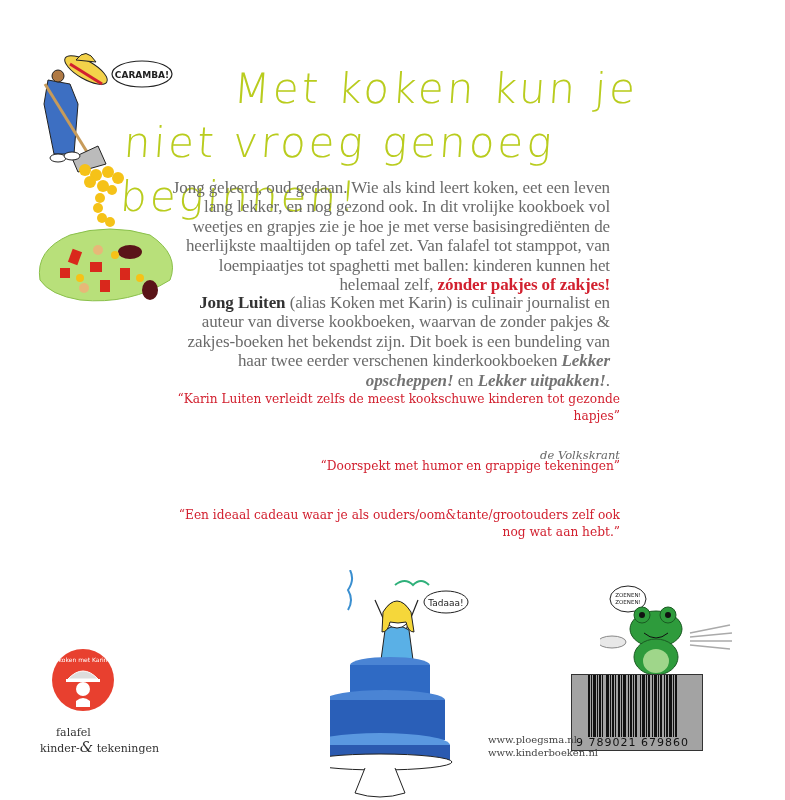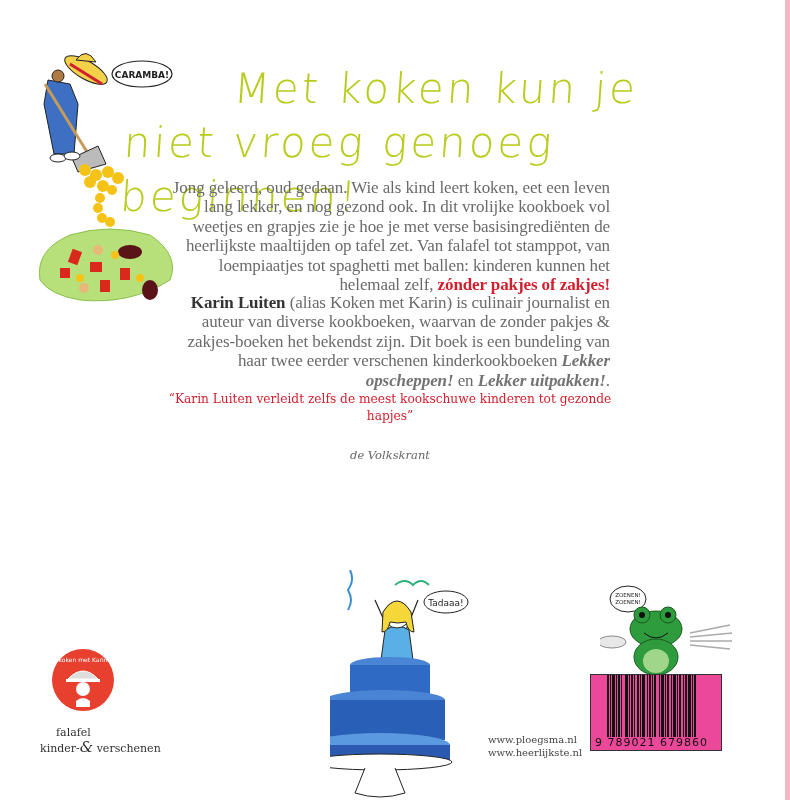--- a/index.html
+++ b/index.html
@@ -16,42 +16,42 @@
 
   .body-text { position: absolute; left: 170px; width: 440px; text-align: right;
     font-family: Liberation Serif, serif; font-size: 17px; line-height: 19.4px; color: #6a6a6a;
     letter-spacing: -0.1px; }
   .intro { top: 178px; }
   .author { top: 293px; }
   .red { color: #d2202f; font-weight: bold; }
   .bold-dark { color: #333; font-weight: bold; }
   .ital-dark { color: #737373; font-weight: bold; font-style: italic; }
 
-  .quote { position: absolute; left: 160px; width: 460px; text-align: center; font-size: 12.2px; line-height: 17px; }
+  .quote { position: absolute; left: 160px; width: 460px; text-align: right; font-size: 12.2px; line-height: 17px; }
   .quote .q { color: #d2202f; display: block; }
   .quote .src { color: #666; font-style: italic; display: block; font-size: 11.5px; margin-top: 22px; }
   .q1 { top: 391px; }
   .q2 { top: 458px; }
   .q3 { top: 507px; }
 
   
   .illus-left { position: absolute; left: 0; top: 40px; width: 200px; height: 300px; }
 
   
   .logo { position: absolute; left: 52px; top: 649px; width: 62px; height: 62px; border-radius: 50%; background: #e8402f; }
   .logo-label { position: absolute; left: 0; top: 0; width: 62px; text-align: center; color: #fff;
     font-family: "DejaVu Sans", sans-serif; font-size: 6px; padding-top: 7px; }
   .publisher { position: absolute; left: 40px; top: 726px; font-family: "DejaVu Serif", serif; font-size: 11px; color: #333; line-height: 14px; }
   .publisher .p1 { display: block; padding-left: 16px; }
   .publisher .amp { font-style: italic; font-size: 15px; }
 
   .urls { position: absolute; left: 488px; top: 733px; font-size: 10px; line-height: 13px; color: #444; }
   .urls span { display: block; }
 
-  .barcode { position: absolute; left: 590px; top: 674px; width: 132px; height: 77px; border: 1px solid #333; background: #ec4899; }
+  .barcode { position: absolute; left: 571px; top: 674px; width: 132px; height: 77px; border: 1px solid #333; background: #a3a3a3; }
   .bars { position: absolute; left: 16px; top: 0; width: 100px; height: 62px; display: flex; align-items: flex-start; }
   .bars i { display: block; height: 62px; background: #111; margin-right: 1px; }
   .isbn { position: absolute; left: 4px; bottom: 1px; font-family: "DejaVu Sans", sans-serif; font-size: 11px; color: #111; letter-spacing: 1px; background: transparent; }
 
   .cake { position: absolute; left: 330px; top: 570px; width: 200px; height: 230px; }
   .frog { position: absolute; left: 600px; top: 585px; width: 160px; height: 95px; }
 </style>
 </head>
 <body>
 
@@ -114,34 +114,36 @@
   <span class="l1">Met koken kun je</span>
   <span class="l2">niet vroeg genoeg beginnen!</span>
 </div>
 
 <p class="body-text intro">
   <span>Jong geleerd, oud gedaan. Wie als kind leert koken, eet een leven lang lekker, en nog gezond ook. In dit vrolijke kookboek vol weetjes en grapjes zie je hoe je met verse basisingrediënten de heerlijkste maaltijden op tafel zet. Van falafel tot stamppot, van loempiaatjes tot spaghetti met ballen: kinderen kunnen het helemaal zelf,</span>
   <span class="red">zónder pakjes of zakjes!</span>
 </p>
 
 <p class="body-text author">
-  <span class="bold-dark">Karin Luiten</span>
+  <span class="bold-dark">Jong Luiten</span>
   <span>(alias Koken met Karin) is culinair journalist en auteur van diverse kookboeken, waarvan de zonder pakjes &amp; zakjes-boeken het bekendst zijn. Dit boek is een bundeling van haar twee eerder verschenen kinderkookboeken</span>
   <span class="ital-dark">Lekker opscheppen!</span>
   <span>en</span>
   <span class="ital-dark">Lekker uitpakken!</span><span>.</span>
 </p>
 
 <div class="quote q1">
   <span class="q">“Karin Luiten verleidt zelfs de meest kookschuwe kinderen tot gezonde hapjes”</span>
   <span class="src">de Volkskrant</span>
 </div>
 <div class="quote q2">
+  <span class="q">“Doorspekt met humor en grappige tekeningen”</span>
 </div>
 <div class="quote q3">
+  <span class="q">“Een ideaal cadeau waar je als ouders/oom&amp;tante/grootouders zelf ook nog wat aan hebt.”</span>
 </div>
 
 <svg class="cake" viewBox="0 0 200 230">
   <path d="M20 0 q5 10 -2 20 q6 10 0 20" stroke="#3a8fd0" stroke-width="2" fill="none"></path>
   <path d="M65 15 q10 -8 18 0 q8 -8 16 0" stroke="#2fb07a" stroke-width="2" fill="none"></path>
   <ellipse cx="116" cy="32" rx="22" ry="11" fill="#fff" stroke="#222"></ellipse>
   <text x="116" y="36" text-anchor="middle" font-family="DejaVu Sans, sans-serif" font-size="9" fill="#222">Tadaaa!</text>
 
   <path d="M45 30 l20 45 M88 30 l-18 45" stroke="#222" stroke-width="1.2" fill="none"></path>
   <path d="M55 60 q12 -8 24 0 l4 30 l-32 0 z" fill="#5ab0e6" stroke="#222"></path>
@@ -205,28 +207,28 @@
       <i style="width:2px"></i>
       <i style="width:3px"></i>
       <i style="width:1px"></i>
       <i style="width:2px"></i>
   </div>
   <span class="isbn">9 789021 679860</span>
 </div>
 
 <div class="urls">
   <span>www.ploegsma.nl</span>
-  <span>www.heerlijkste.nl</span>
+  <span>www.kinderboeken.nl</span>
 </div>
 
 <div class="logo">
   <span class="logo-label">koken met Karin</span>
   <svg width="62" height="62" viewBox="0 0 62 62" style="position:absolute;left:0;top:0">
     <path d="M16 30 q15 -16 30 0 z" fill="#ddd" stroke="#fff"></path>
     <rect x="14" y="30" width="34" height="3" fill="#fff"></rect>
     <circle cx="31" cy="40" r="7" fill="#fff"></circle>
     <path d="M24 52 q7 -6 14 0 l0 6 l-14 0 z" fill="#fff"></path>
   </svg>
 </div>
 <div class="publisher">
   <span class="p1">falafel</span>
-  <span>kinder-</span><span class="amp">&amp;</span>&nbsp;<span>verschenen</span>
+  <span>kinder-</span><span class="amp">&amp;</span>&nbsp;<span>tekeningen</span>
 </div>
 
 </body></html>

